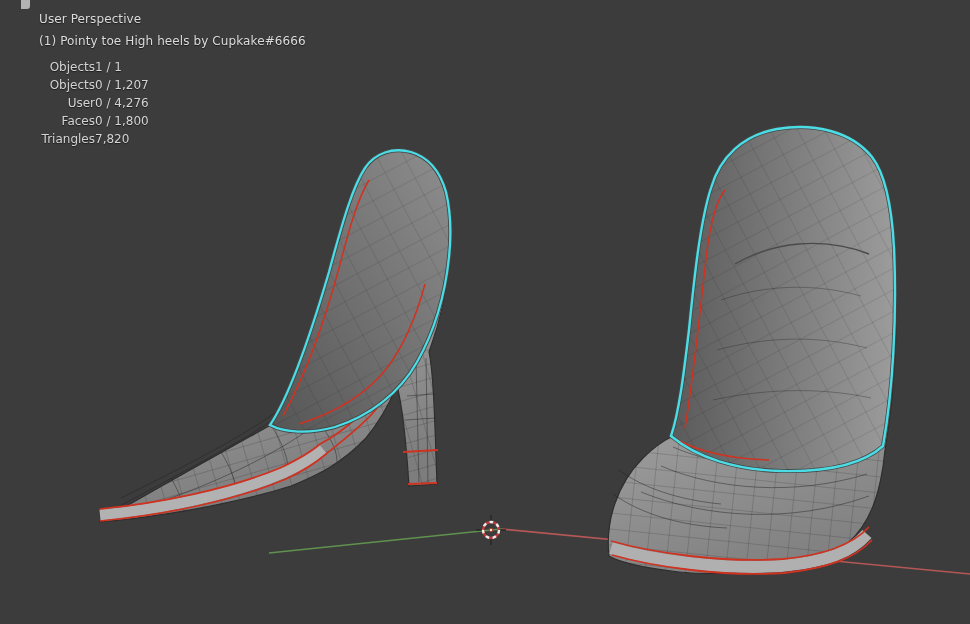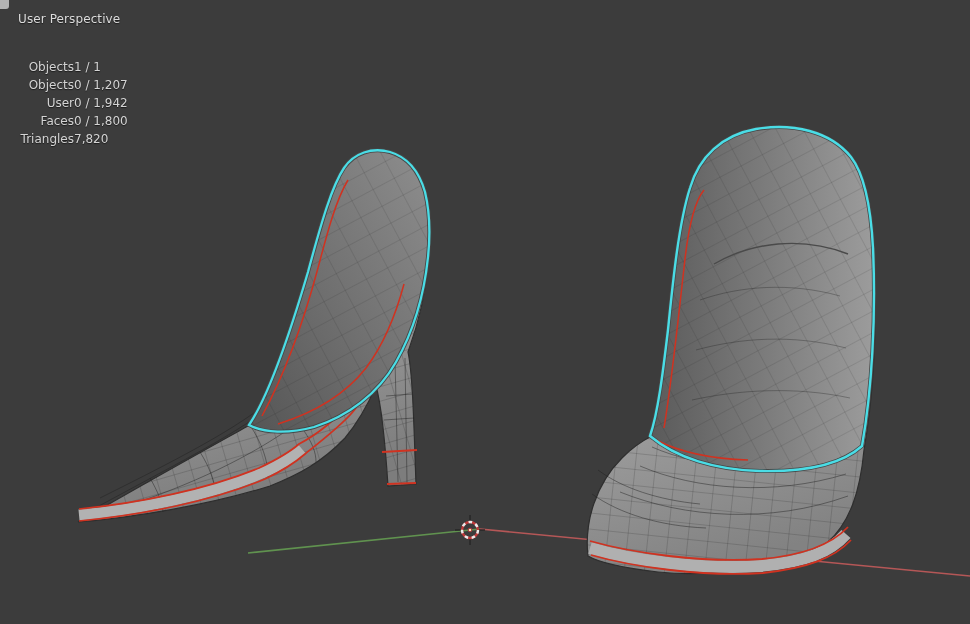--- a/index.html
+++ b/index.html
@@ -24,21 +24,21 @@
   .hud-objectinfo{left:18px;top:34px;}
   .stats-block{position:absolute;left:18px;top:58px;text-align:right;}
   .stats-row{display:flex;height:18px;align-items:center;
     color:#d4d4d4;font-size:12px;text-shadow:0 1px 1px rgba(0,0,0,.55);}
   .stats-label{width:56px;}
   .stats-value{}
 </style>
 </head>
 <body>
 
-<div style="position:absolute;inset:0;">
+<div style="position:absolute;inset:0;margin-left:21px;">
 
   <svg class="viewport-canvas" width="970" height="624" viewBox="0 0 970 624">
     <defs>
       <linearGradient id="bodyGradL" x1="0" y1="0" x2="0.25" y2="1">
         <stop offset="0" stop-color="#c6c6c6"></stop>
         <stop offset="0.5" stop-color="#a0a0a0"></stop>
         <stop offset="1" stop-color="#7d7d7d"></stop>
       </linearGradient>
       <linearGradient id="innerGradL" x1="1" y1="0" x2="0" y2="1">
         <stop offset="0" stop-color="#8e8e8e"></stop>
@@ -251,33 +251,34 @@
         C865 175 871 210 873 248
         C876 316 872 390 862 446
         C842 464 806 472 760 471
         C716 470 676 458 650 436 Z" fill="none" stroke="#4adde6" stroke-width="2.4"></path>
     </g>
   </svg>
 
   <div class="corner-handle"></div>
 
   <div class="hud hud-perspective">User Perspective</div>
+  <div class="hud hud-objectinfo">(1) Pointy toe High heels by Cupkake#6666</div>
 
   <div class="stats-block">
     <div class="stats-row">
       <span class="stats-label">Objects</span>
       <span class="stats-value">1 / 1</span>
     </div>
     <div class="stats-row">
       <span class="stats-label">Objects</span>
       <span class="stats-value">0 / 1,207</span>
     </div>
     <div class="stats-row">
       <span class="stats-label">User</span>
-      <span class="stats-value">0 / 1,942</span>
+      <span class="stats-value">0 / 4,276</span>
     </div>
     <div class="stats-row">
       <span class="stats-label">Faces</span>
       <span class="stats-value">0 / 1,800</span>
     </div>
     <div class="stats-row">
       <span class="stats-label">Triangles</span>
       <span class="stats-value">7,820</span>
     </div>
   </div>

